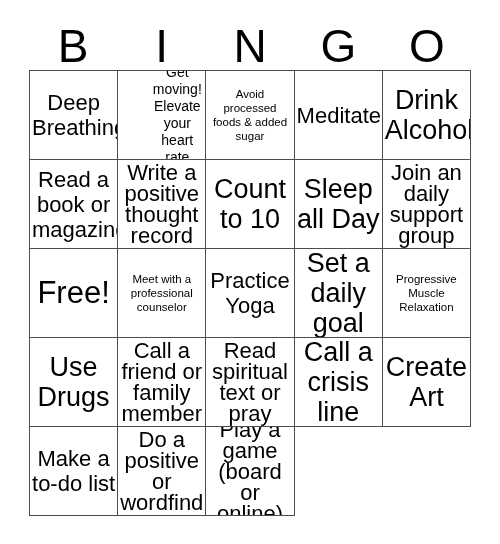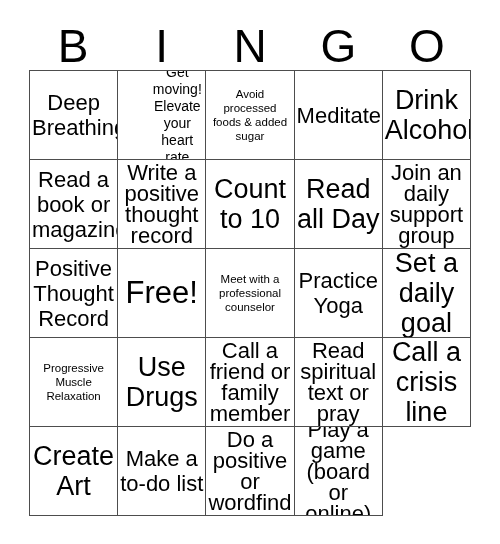--- a/index.html
+++ b/index.html
@@ -121,28 +121,25 @@
     <div class="cell t-lg">
         <span class="cell-text">Read a book or magazine</span>
       </div>
     <div class="cell t-md">
         <span class="cell-text">Write a positive thought record</span>
       </div>
     <div class="cell t-xl">
         <span class="cell-text">Count to 10</span>
       </div>
     <div class="cell t-xl">
-        <span class="cell-text">Read all Day</span>
+        <span class="cell-text">Sleep all Day</span>
       </div>
 
     <div class="cell t-md">
         <span class="cell-text">Join an daily support group</span>
-      </div>
-    <div class="cell t-lg">
-        <span class="cell-text">Positive Thought Record</span>
       </div>
     <div class="cell t-free">
         <span class="cell-text">Free!</span>
       </div>
     <div class="cell t-xs">
         <span class="cell-text">Meet with a professional counselor</span>
       </div>
     <div class="cell t-lg">
         <span class="cell-text">Practice Yoga</span>
       </div>

